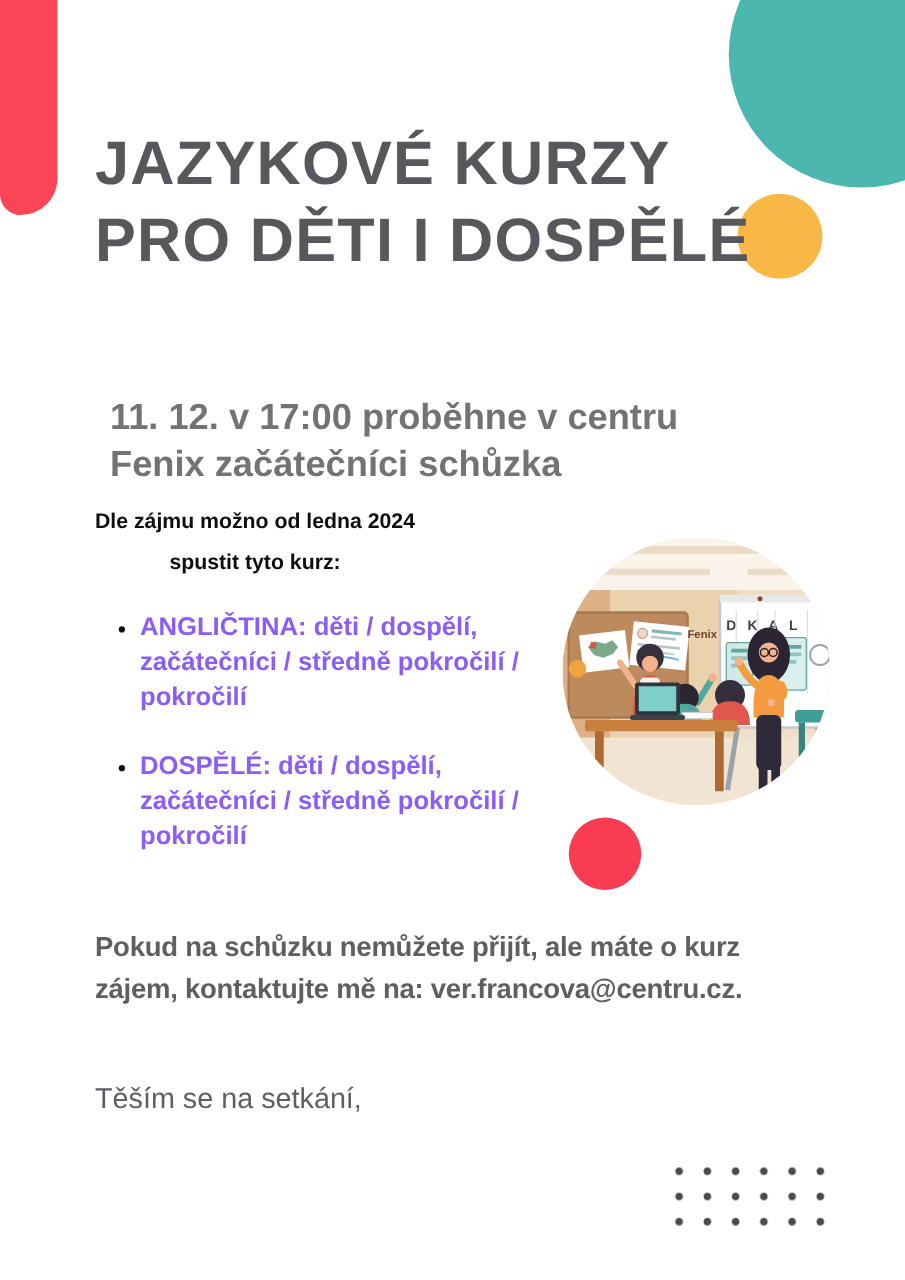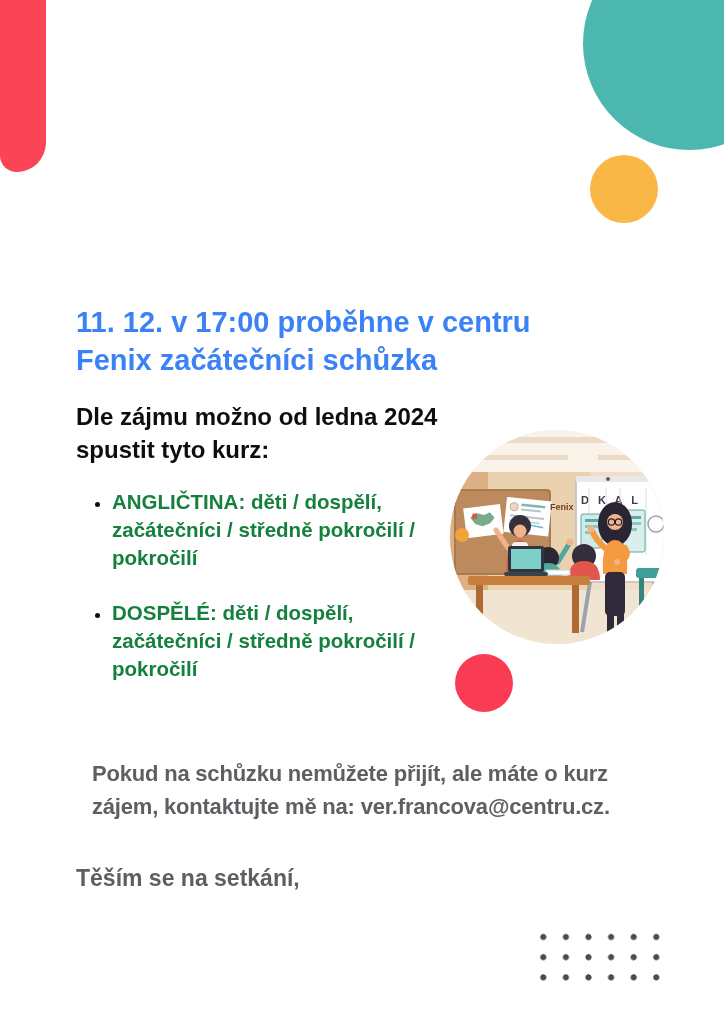--- a/index.html
+++ b/index.html
@@ -56,68 +56,69 @@
     font-size: 49px;
     line-height: 62px;
     font-weight: 700;
     letter-spacing: 1px;
     color: #57585C;
   }
   .page-title span { display: block; white-space: nowrap; }
   .subtitle {
     position: absolute;
     left: 76px; top: 303px;
-    margin: 0;
+    margin: 12px;
     font-size: 29px;
     line-height: 38px;
     font-weight: 700;
-    color: #3b82f6;
+    color: #737373;
   }
   .subtitle span { display: block; white-space: nowrap; }
   .intro {
     position: absolute;
     left: 76px; top: 400px;
     margin: 0;
-    font-size: 24px;
+    font-size: 17px;
     line-height: 33px;
     font-weight: 700;
     color: #0E0E10;
+    text-align: center;
   }
   .intro span { display: block; white-space: nowrap; }
   .course-list {
     position: absolute;
     left: 92px; top: 488px;
     margin: 0;
     padding: 0 0 0 20px;
     font-size: 20.5px;
     line-height: 28px;
     font-weight: 700;
-    color: #15803d;
+    color: #8b5cf6;
   }
   .course-list li { margin-bottom: 27px; }
   .course-list li::marker { color: #0E0E10; font-size: 18px; }
   .course-list span { display: block; white-space: nowrap; }
   .contact {
     position: absolute;
     left: 76px; top: 741px;
-    margin: 16px;
+    margin: 0;
     font-size: 22px;
     line-height: 33px;
     font-weight: 700;
     letter-spacing: -0.2px;
     color: #5E5E63;
   }
   .contact span { display: block; white-space: nowrap; }
   .closing {
     position: absolute;
     left: 76px; top: 862px;
     margin: 0;
     font-size: 23px;
     line-height: 33px;
-    font-weight: 700;
+    font-weight: 400;
     color: #5E5E63;
   }
   .closing span { display: block; white-space: nowrap; }
   
   .illustration-wrap {
     position: absolute;
     left: 450px; top: 430px;
     width: 214px; height: 214px;
     border-radius: 50%;
     overflow: hidden;
@@ -127,20 +128,24 @@
 <body>
 
 <div class="page">
 
   <div class="shape shape-pink"></div>
   <div class="shape shape-teal"></div>
   <div class="shape shape-yellow"></div>
   <div class="shape shape-red"></div>
   <div class="shape dots-grid"></div>
 
+  <h1 class="page-title">
+    <span>JAZYKOVÉ KURZY</span>
+    <span>PRO DĚTI I DOSPĚLÉ</span>
+  </h1>
 
   <h2 class="subtitle">
     <span>11. 12. v 17:00 proběhne v centru</span>
     <span>Fenix začátečníci schůzka</span>
   </h2>
 
   <p class="intro">
     <span>Dle zájmu možno od ledna 2024</span>
     <span>spustit tyto kurz:</span>
   </p>

